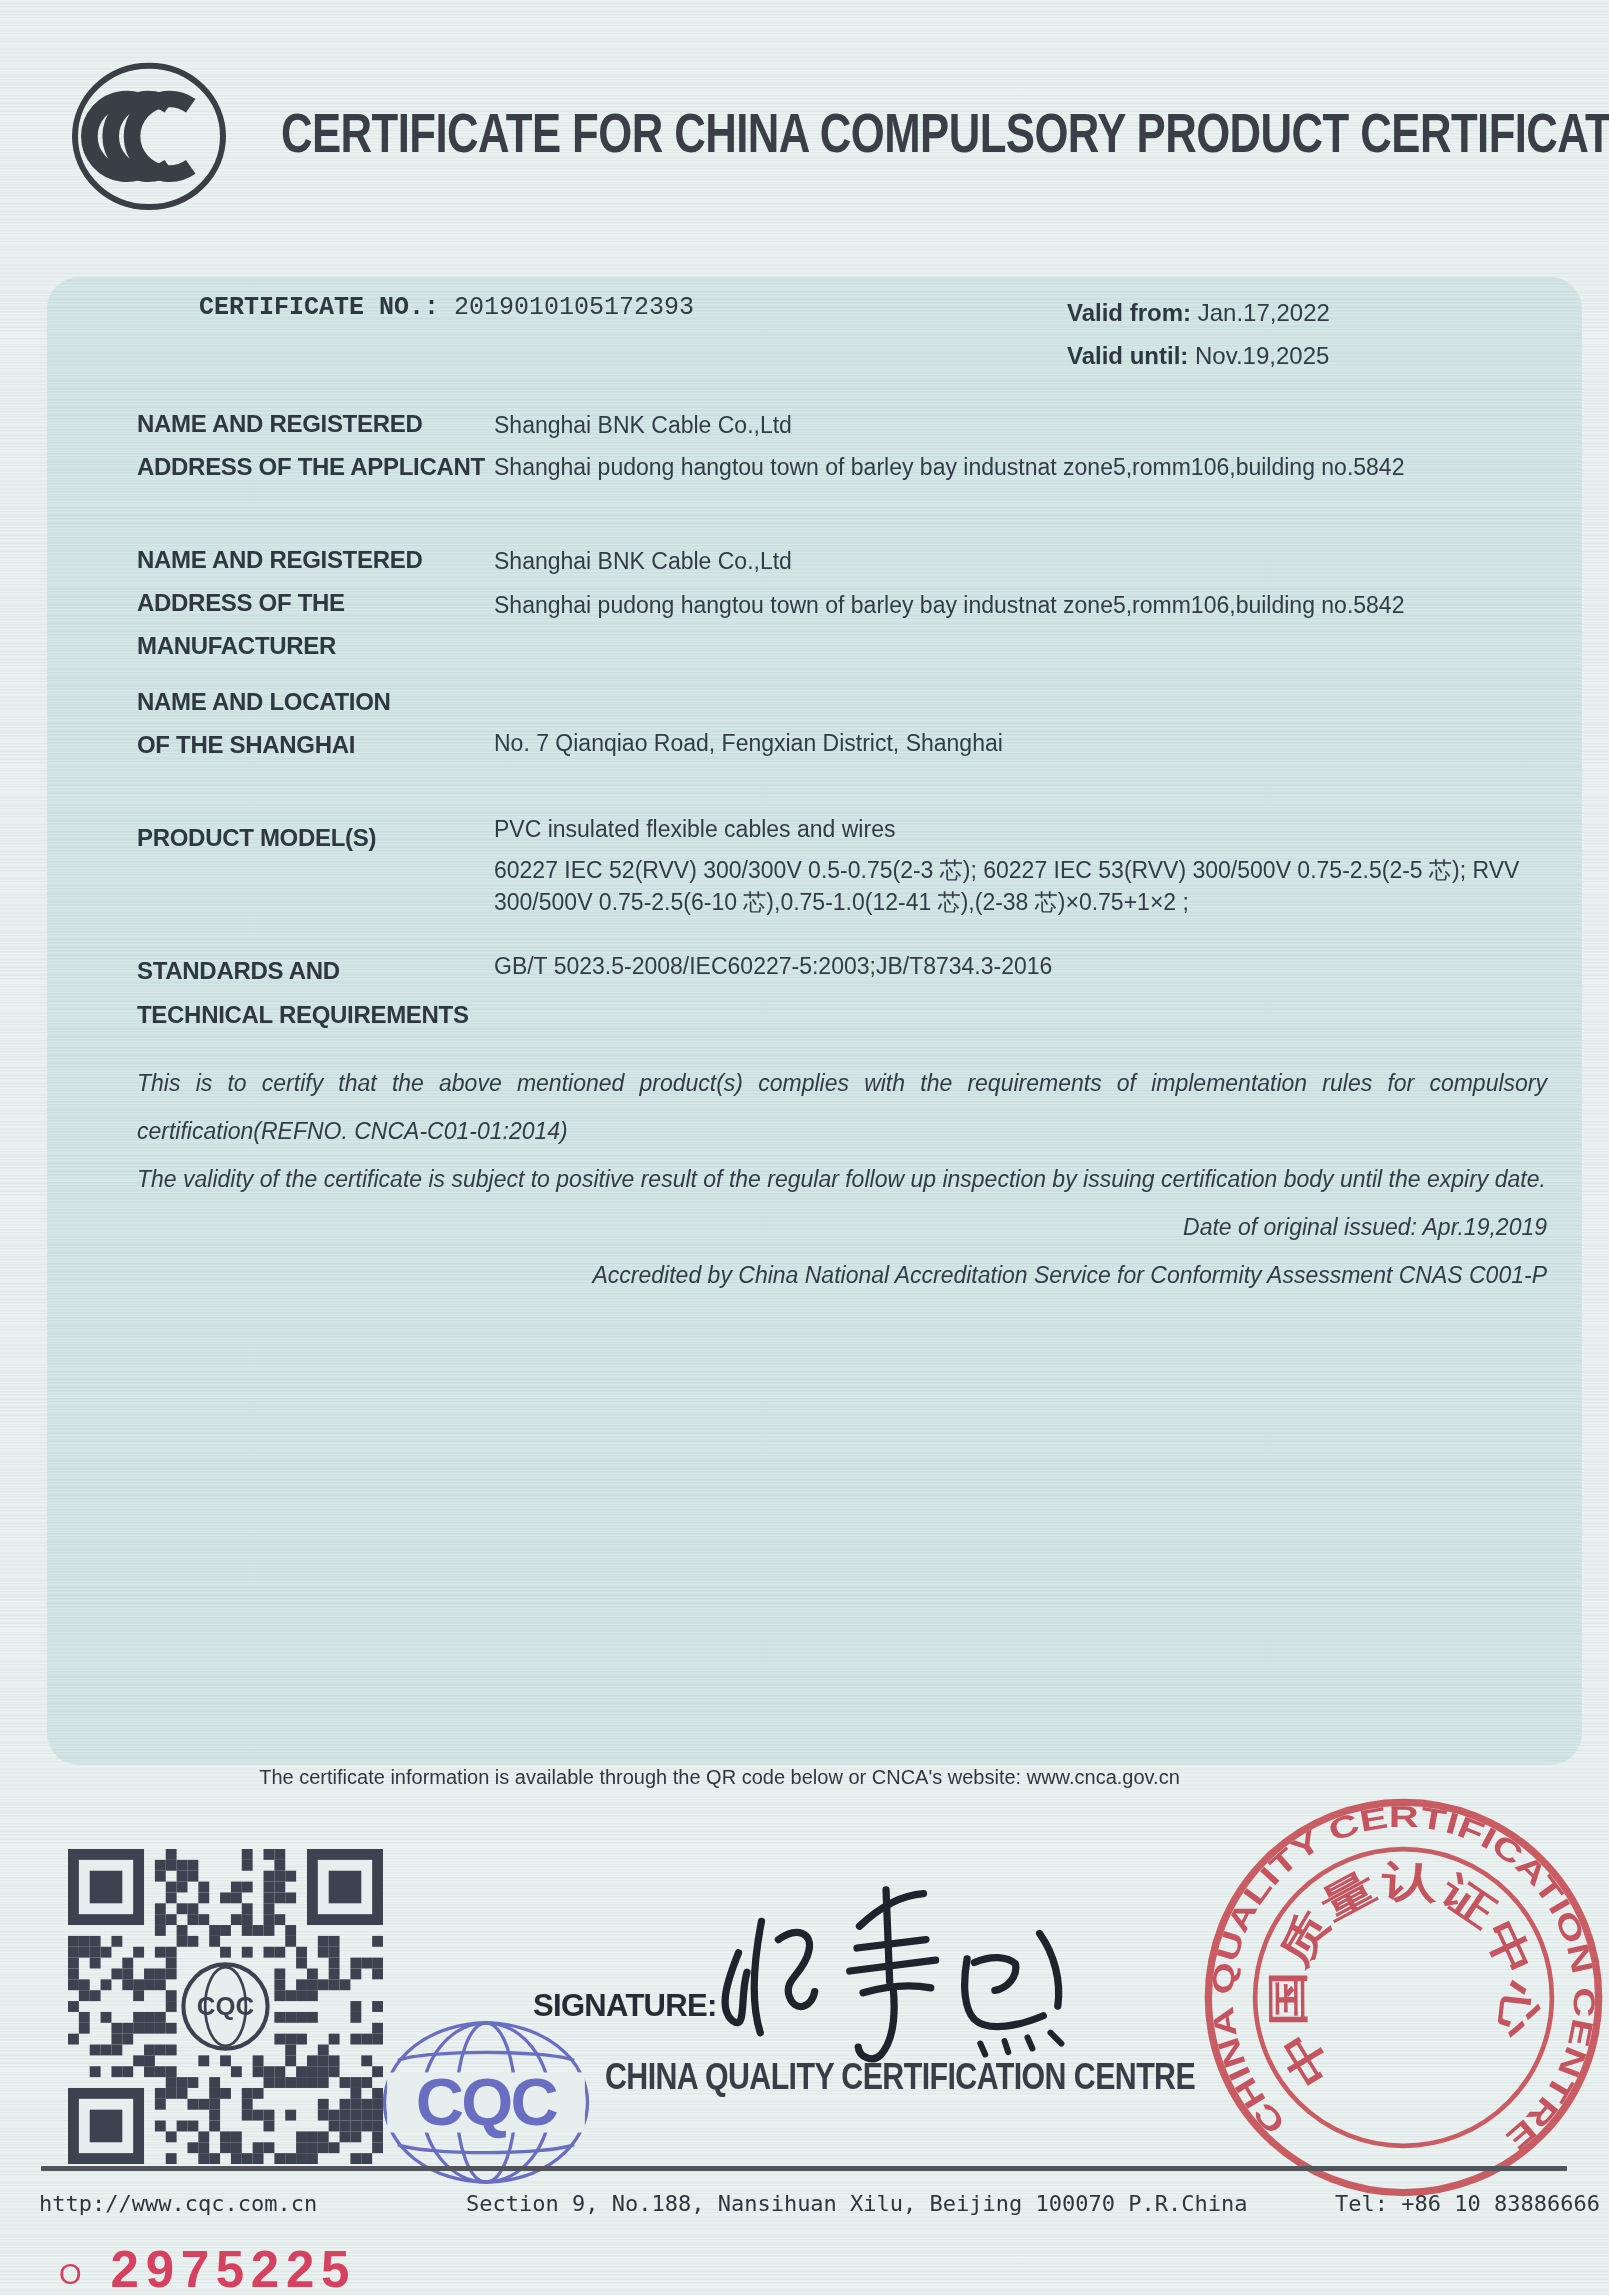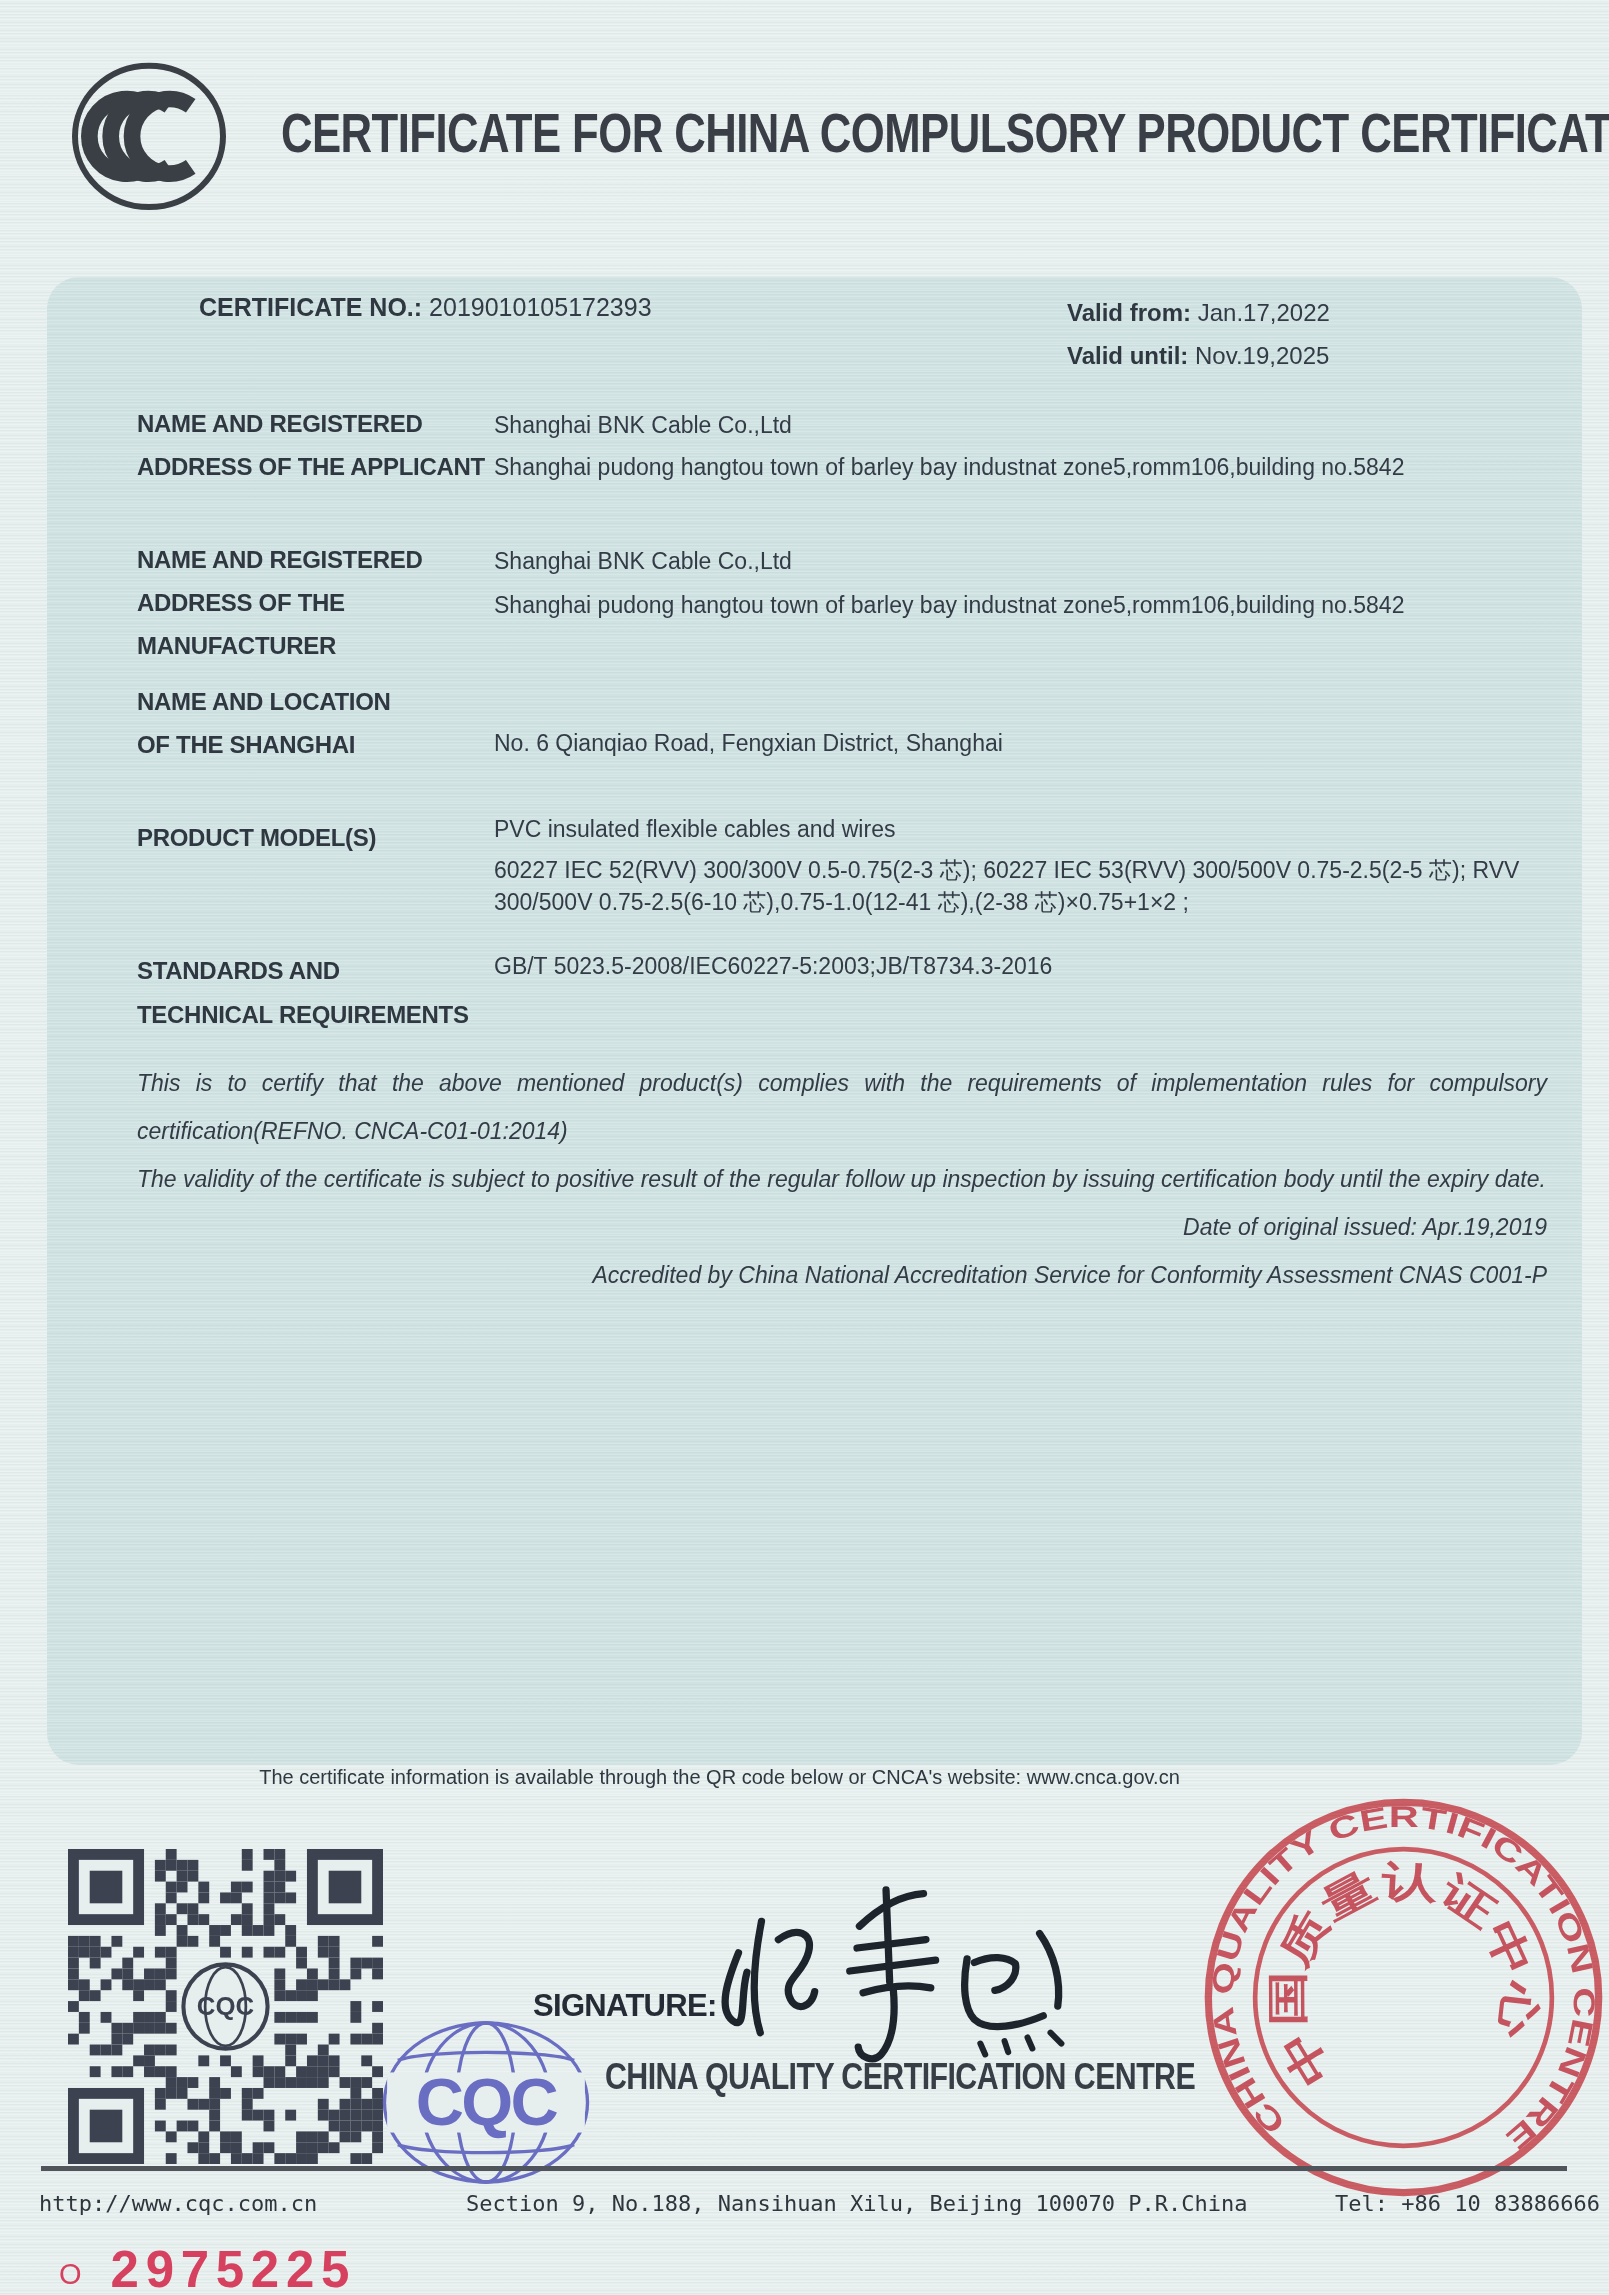--- a/index.html
+++ b/index.html
@@ -20,21 +20,21 @@
   #panel{
     left:47px;top:277px;width:1535px;height:1488px;border-radius:32px;
     background-color:#d0e2e2;
     background-image:repeating-linear-gradient(to bottom,
       rgba(255,255,255,.16) 0 0.7px, rgba(176,203,203,.15) 0.7px 1.3px, rgba(208,226,226,0) 1.3px 2.7px);
   }
   .lbl{font-weight:bold;font-size:24px;line-height:43px;color:#2f3741;letter-spacing:-0.3px;white-space:nowrap;}
   .val{font-size:23px;color:#333b46;white-space:nowrap;}
   .valwrap{font-size:23px;color:#333b46;line-height:32px;width:1049px;white-space:normal;}
   .boldlabel{font-weight:bold;color:#2f3741;}
-  #cert-no-row{left:199px;top:293px;font-size:25px;}
+  #cert-no-row{left:199px;top:293px;font-size:25px;font-family:Liberation Mono, monospace;}
   #valid-block{left:1067px;top:291px;font-size:24px;line-height:43px;}
   #paragraphs{left:137px;top:1059px;width:1410px;font-size:23px;line-height:48px;color:#333b46;font-style:italic;}
   #paragraphs p{margin:0;text-align:justify;}
   #paragraphs p.nojust{text-align:right;}
   
   #qr-note{left:0;top:1766px;width:1419px;text-align:center;font-size:20px;color:#2f3741;padding-left:20px;box-sizing:border-box;}
   #signature-label{left:533px;top:1988px;font-size:31px;font-weight:bold;color:#262c35;letter-spacing:-0.7px;}
   #centre-name{left:605px;top:2056px;font-size:37px;font-weight:bold;color:#383e46;
     transform:scaleX(.82);transform-origin:left top;white-space:nowrap;letter-spacing:-0.7px;}
   #footer-rule{left:41px;top:2166px;width:1526px;height:4.7px;background:#50555b;}
@@ -93,21 +93,21 @@
     <div>ADDRESS OF THE</div>
     <div>MANUFACTURER</div>
   </div>
   <div class="abs val" style="left:494px;top:548px;">Shanghai BNK Cable Co.,Ltd</div>
   <div class="abs val" style="left:494px;top:592px;">Shanghai pudong hangtou town of barley bay industnat zone5,romm106,building no.5842</div>
 
   <div class="abs lbl" style="left:137px;top:680px;">
     <div>NAME AND LOCATION</div>
     <div>OF THE SHANGHAI</div>
   </div>
-  <div class="abs val" style="left:494px;top:730px;">No. 6 Qianqiao Road, Fengxian District, Shanghai</div>
+  <div class="abs val" style="left:494px;top:730px;">No. 7 Qianqiao Road, Fengxian District, Shanghai</div>
 
   <div class="abs lbl" style="left:137px;top:816px;">
     <div>PRODUCT MODEL(S)</div>
   </div>
   <div class="abs val" style="left:494px;top:816px;">PVC insulated flexible cables and wires</div>
   <div class="abs valwrap" style="left:494px;top:854px;">60227 IEC 52(RVV) 300/300V 0.5-0.75(2-3 芯); 60227 IEC 53(RVV) 300/500V 0.75-2.5(2-5 芯); RVV 300/500V 0.75-2.5(6-10 芯),0.75-1.0(12-41 芯),(2-38 芯)×0.75+1×2 ;</div>
 
   <div class="abs lbl" style="left:137px;top:949px;line-height:44px;">
     <div>STANDARDS AND</div>
     <div>TECHNICAL REQUIREMENTS</div>

